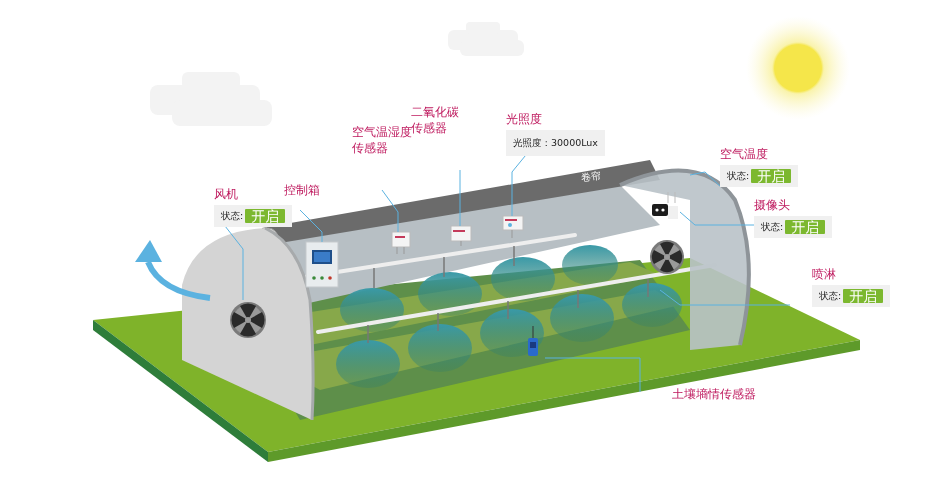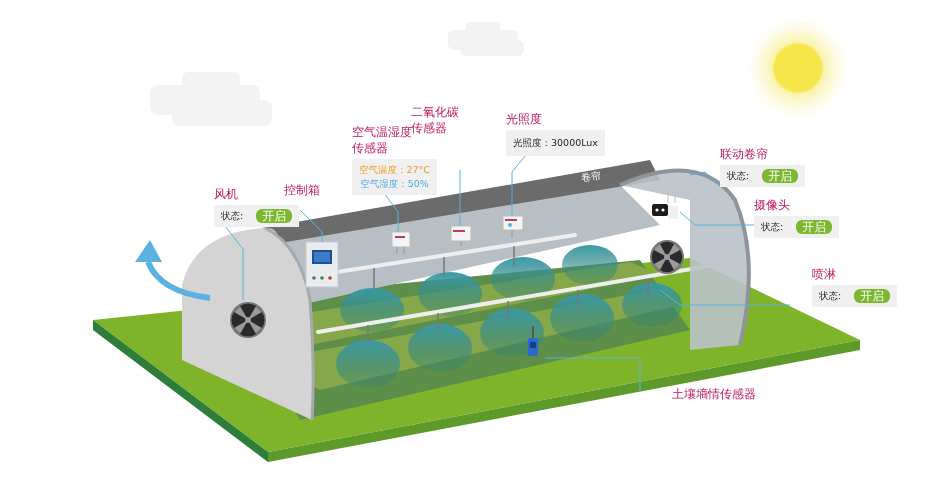--- a/index.html
+++ b/index.html
@@ -1,24 +1,24 @@
 <!DOCTYPE html>
 <html><head>
 <meta charset="utf-8">
 <style>
   html, body { margin: 0; padding: 0; background: #ffffff; }
   body { width: 950px; height: 491px; position: relative; overflow: hidden;
          font-family: "DejaVu Sans", "Liberation Sans", sans-serif; }
   #scene { position: absolute; left: 0; top: 0; width: 950px; height: 491px; }
   .label { position: absolute; }
   .title { font-size: 12px; color: #be185d; line-height: 16px; white-space: nowrap; font-weight: normal; }
-  .box { background: #f0f0f0; padding: 4px 7px; display: inline-block; margin-top: 3px; text-align: center; }
+  .box { background: #f0f0f0; padding: 4px 7px; display: inline-block; margin-top: 3px; }
   .row { font-size: 9.5px; line-height: 14px; white-space: nowrap; }
-  .status-row { font-size: 9.5px; color: #222; display: flex; align-items: center; gap: 13px; }
-  .badge { background: #7cb82f; color: #fff; border-radius: 6px; padding: 0 6px; font-size: 12px; line-height: 14px; }
+  .status-row { font-size: 9.5px; color: #222; display: flex; align-items: center; gap: 2px; }
+  .badge { background: #7cb82f; color: #fff; border-radius: 1px; padding: 0 6px; font-size: 14px; line-height: 14px; }
   .banner-text { position: absolute; font-size: 10px; color: #ffffff; transform: rotate(-8deg); }
 </style>
 </head>
 <body>
 
 <svg id="scene" viewBox="0 0 950 491" xmlns="http://www.w3.org/2000/svg">
   <defs>
     <radialGradient id="sunGlow" cx="0.5" cy="0.5" r="0.5">
       <stop offset="0" stop-color="#f5e64a" stop-opacity="1"></stop>
       <stop offset="0.45" stop-color="#f5e64a" stop-opacity="1"></stop>
@@ -194,40 +194,36 @@
   </div>
 </div>
 
 <div class="label" style="left:284px; top:182px;">
   <div class="title">控制箱</div>
 </div>
 
 <div class="label" style="left:342px; top:124px;margin-left:10px;">
   <div class="title">空气温湿度</div>
   <div class="title">传感器</div>
-  <div class="box">
-    <div class="row" style="color:#f29a1c;">空气温度：27°C</div>
-    <div class="row" style="color:#4aa8e0;">空气湿度：50%</div>
-  </div>
 </div>
 
 <div class="label" style="left:411px; top:104px;">
   <div class="title">二氧化碳</div>
   <div class="title">传感器</div>
 </div>
 
 <div class="label" style="left:506px; top:111px;">
   <div class="title">光照度</div>
   <div class="box" style="padding:6px 7px;">
     <div class="row" style="color:#222;">光照度：30000Lux</div>
   </div>
 </div>
 
 <div class="label" style="left:720px; top:146px;">
-  <div class="title">联动卷帘</div>
+  <div class="title">空气温度</div>
   <div class="box status-row">
     <span>状态:</span>
     <span class="badge">开启</span>
   </div>
 </div>
 
 <div class="label" style="left:754px; top:197px;">
   <div class="title">摄像头</div>
   <div class="box status-row">
     <span>状态:</span>

